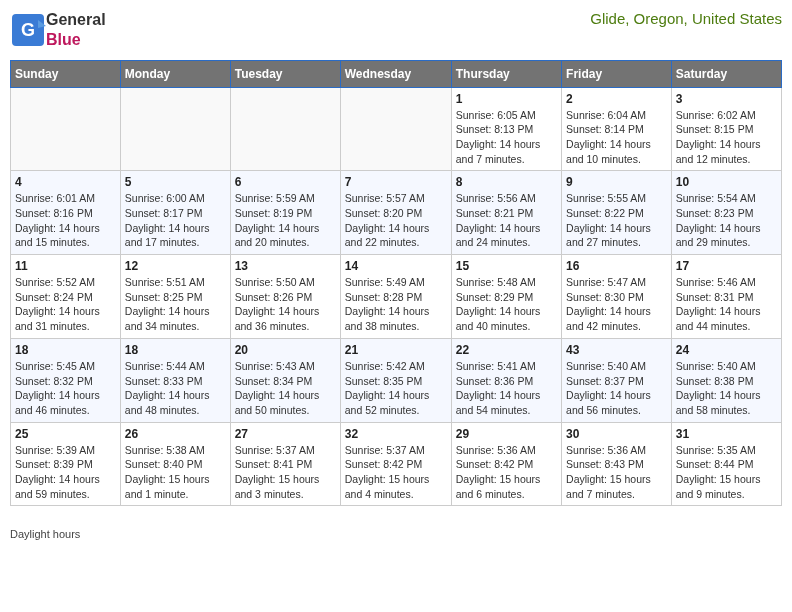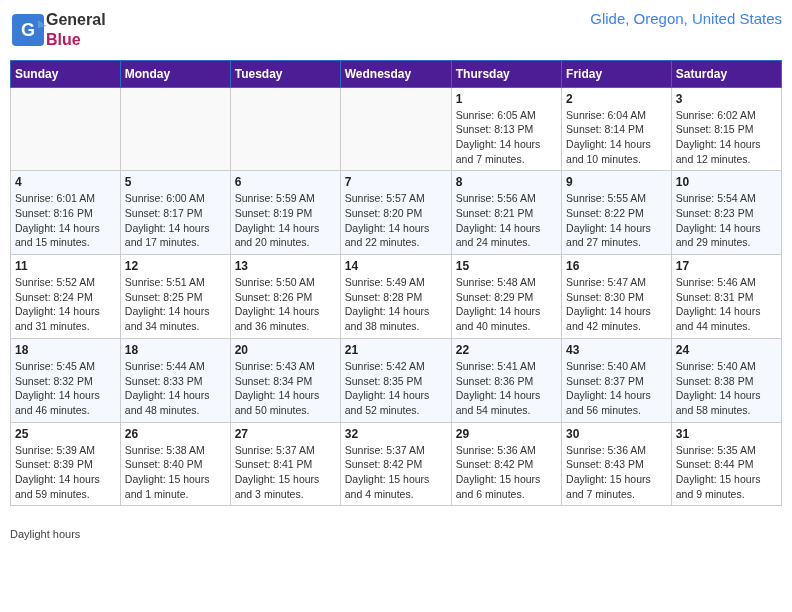--- a/index.html
+++ b/index.html
@@ -25,29 +25,29 @@
     .title-block {
       text-align: right;
     }
     .month-title {
       font-size: 32px;
       font-weight: bold;
       color: #333;
     }
     .location {
       font-size: 15px;
-      color: #3b82f6;
+      color: #4d7c0f;
     }
     .calendar {
       width: 100%;
       border-collapse: collapse;
       font-size: 11px;
     }
     .calendar th {
-      background-color: #4c1d95;
+      background-color: #737373;
       color: #fff;
       padding: 6px 4px;
       text-align: left;
       font-size: 12px;
       border: 1px solid #2a6bc5;
     }
     .calendar td {
       border: 1px solid #ccc;
       vertical-align: top;
       padding: 4px;

